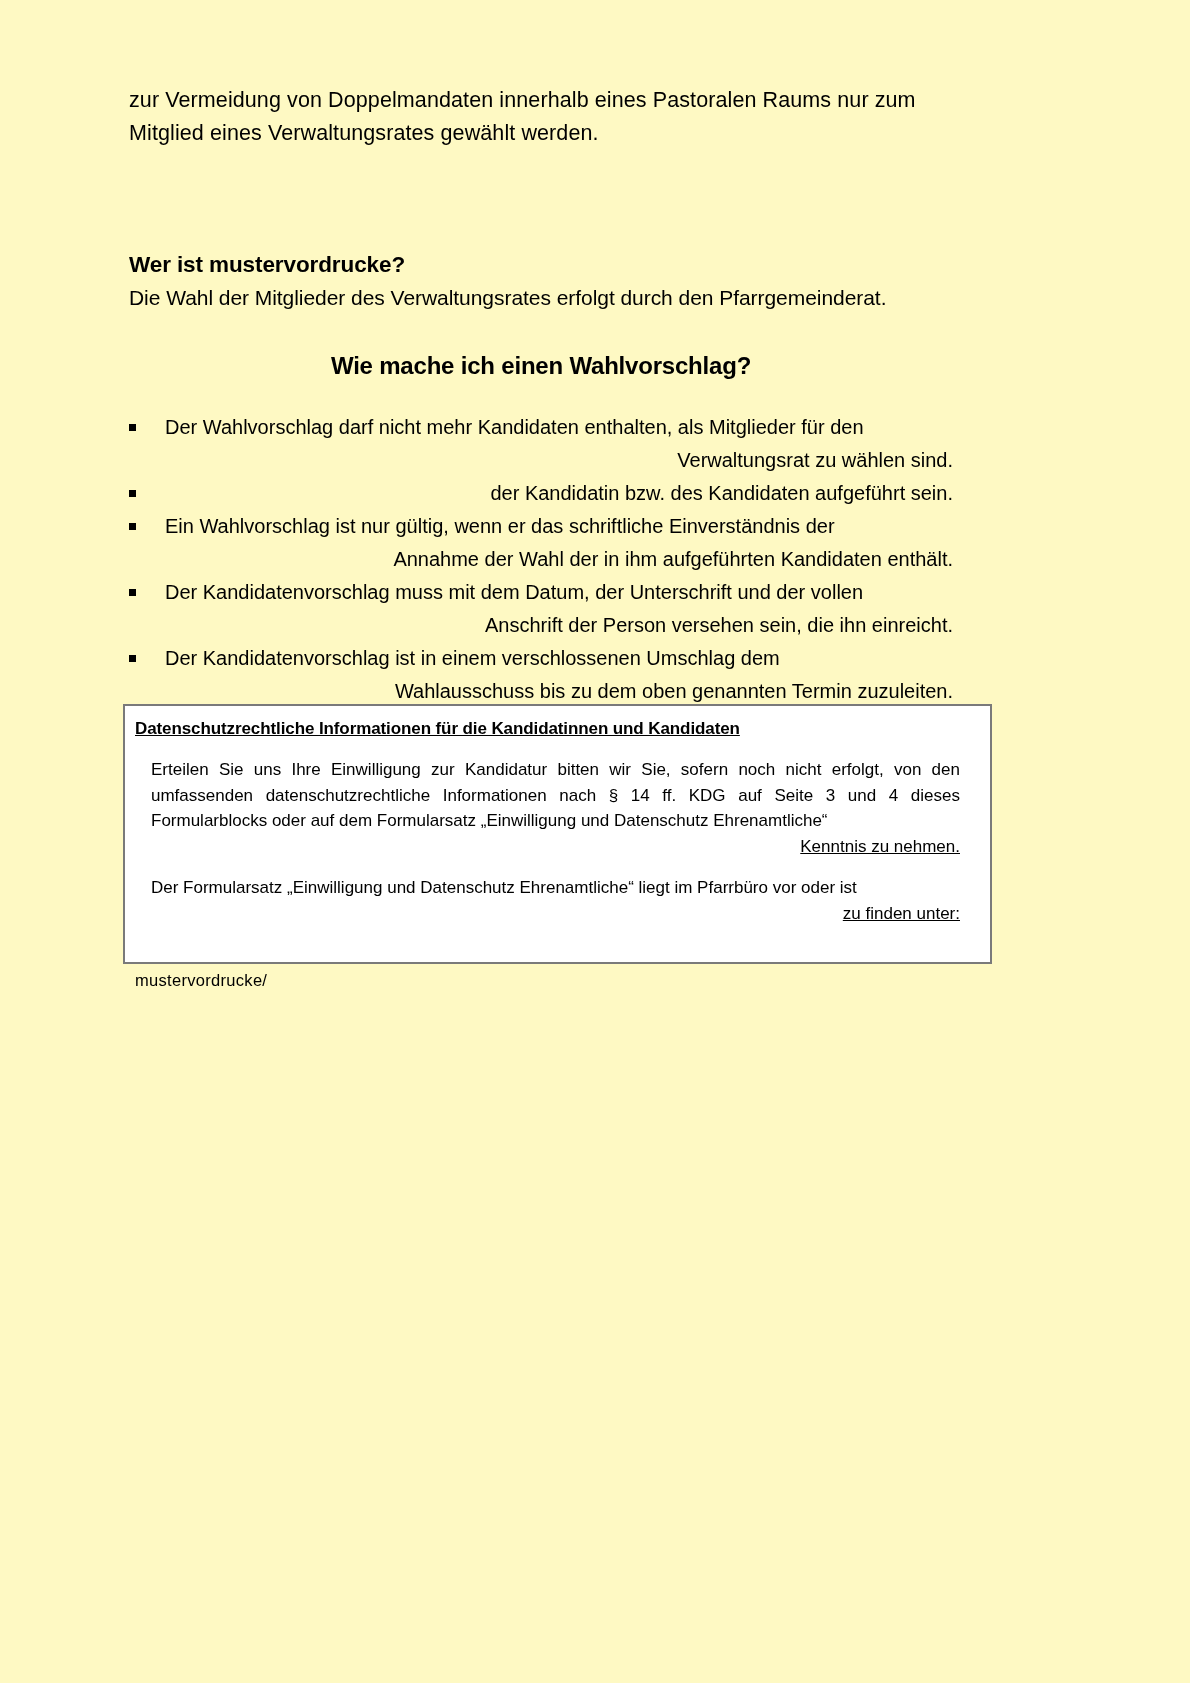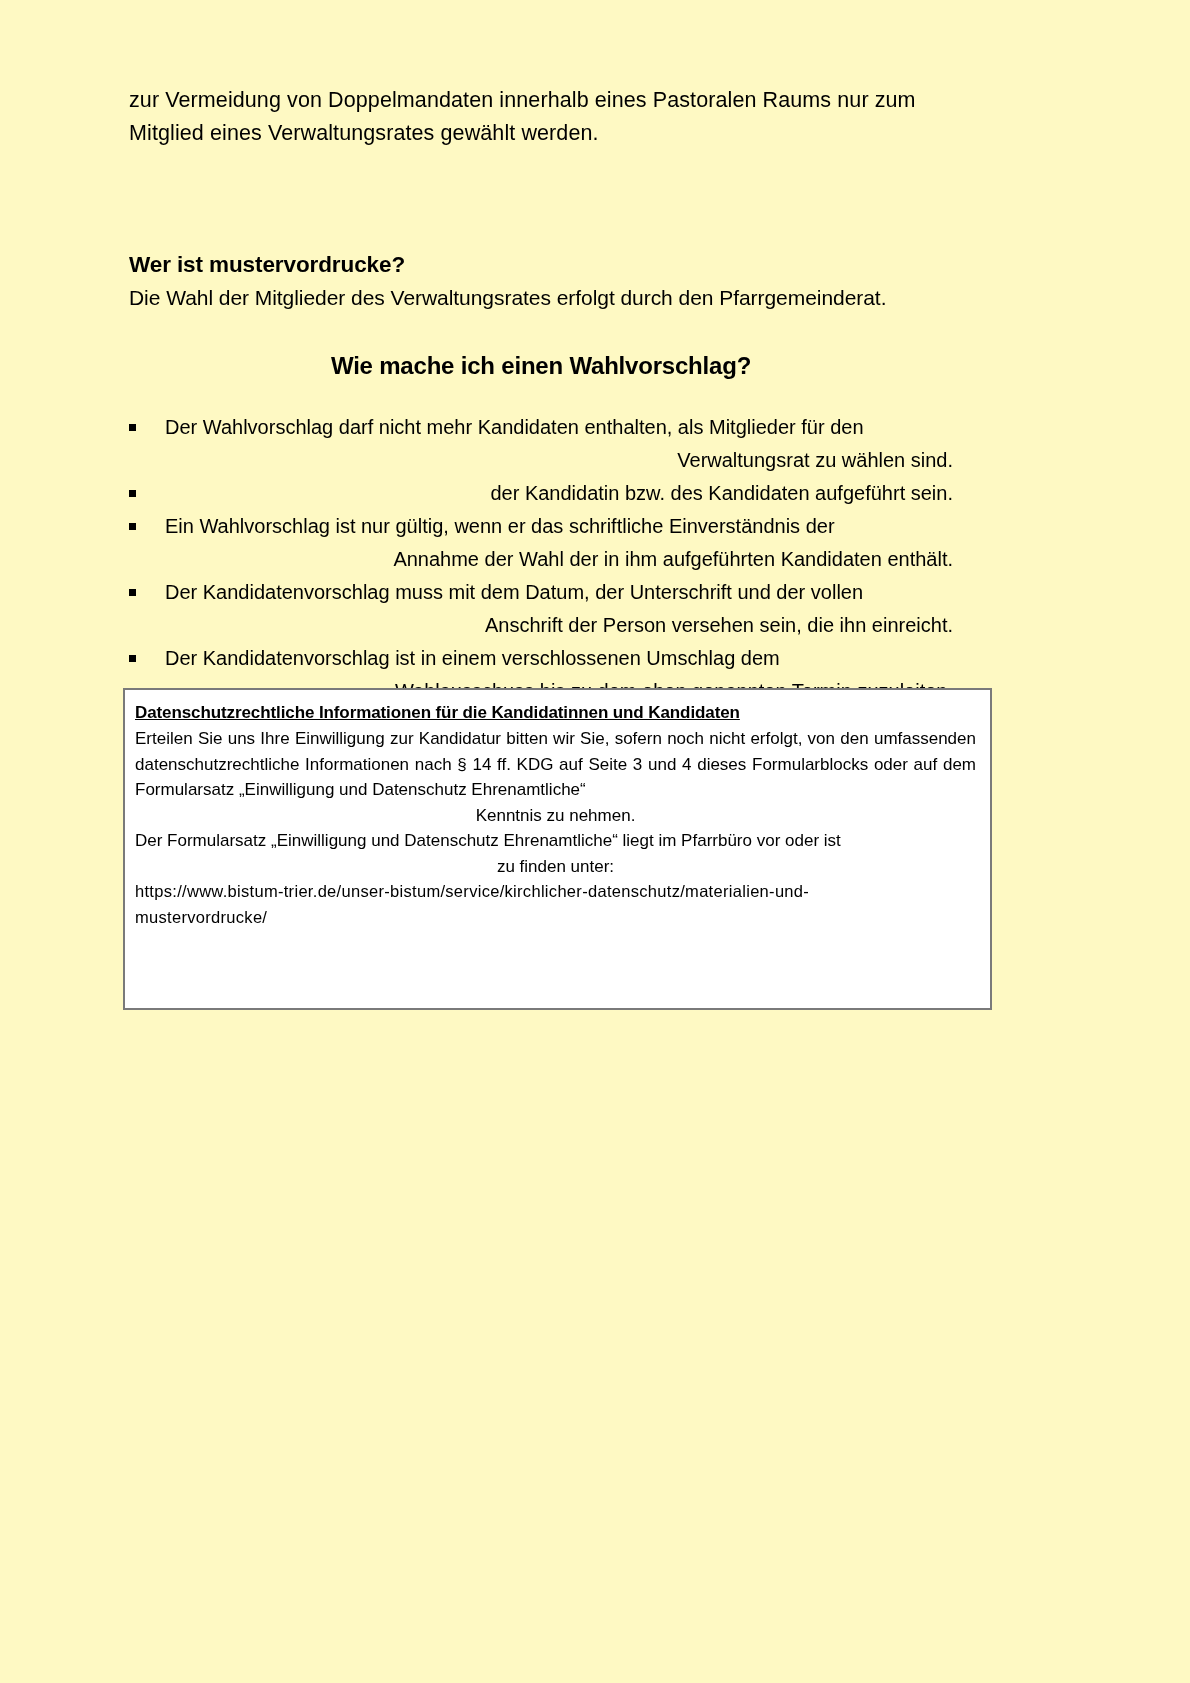--- a/index.html
+++ b/index.html
@@ -91,48 +91,49 @@
   }
   ul.bullets li .last-line {
     display: block;
     text-align: right;
   }
 
   
   .privacy-box {
     position: absolute;
     left: 123px;
-    top: 688px;
+    top: 704px;
     width: 869px;
-    height: 322px;
+    height: 260px;
     border: 2px solid #7a7a7a;
     box-sizing: border-box;
     background: #ffffff;
   }
   .privacy-inner {
     padding: 11px 14px 0 10px;
   }
   .privacy-title {
     font-size: 17px;
     font-weight: bold;
     text-decoration: underline;
     line-height: 24px;
     letter-spacing: -0.1px;
     margin: 0 0 1px 0;
   }
   .privacy-para {
     font-size: 17px;
     line-height: 25.5px;
     text-align: justify;
-    margin: 0;
+    margin: 16px;
     letter-spacing: 0px;
   }
   .privacy-para .lastline {
     display: block;
-    text-align: center;
+    text-align: right;
+    text-decoration: underline;
   }
   .privacy-url {
     font-size: 16.5px;
     line-height: 25.5px;
     margin: 0;
     text-align: left;
     word-break: break-all;
     letter-spacing: 0.3px;
   }
 </style>
@@ -194,19 +195,19 @@
         <span>Formularblocks oder auf dem Formularsatz „Einwilligung und Datenschutz Ehrenamtliche“</span>
         <span class="lastline">Kenntnis zu nehmen.</span>
       </p>
 
       <p class="privacy-para">
         <span>Der Formularsatz „Einwilligung und Datenschutz Ehrenamtliche“ liegt im Pfarrbüro vor oder ist</span>
         <span class="lastline">zu finden unter:</span>
       </p>
 
       <p class="privacy-url">
-        <span>https://www.bistum-trier.de/unser-bistum/service/kirchlicher-datenschutz/materialien-und-</span><br>
+        <br>
         <span>mustervordrucke/</span>
       </p>
     </div>
   </div>
 
 </div>
 
 </body></html>

